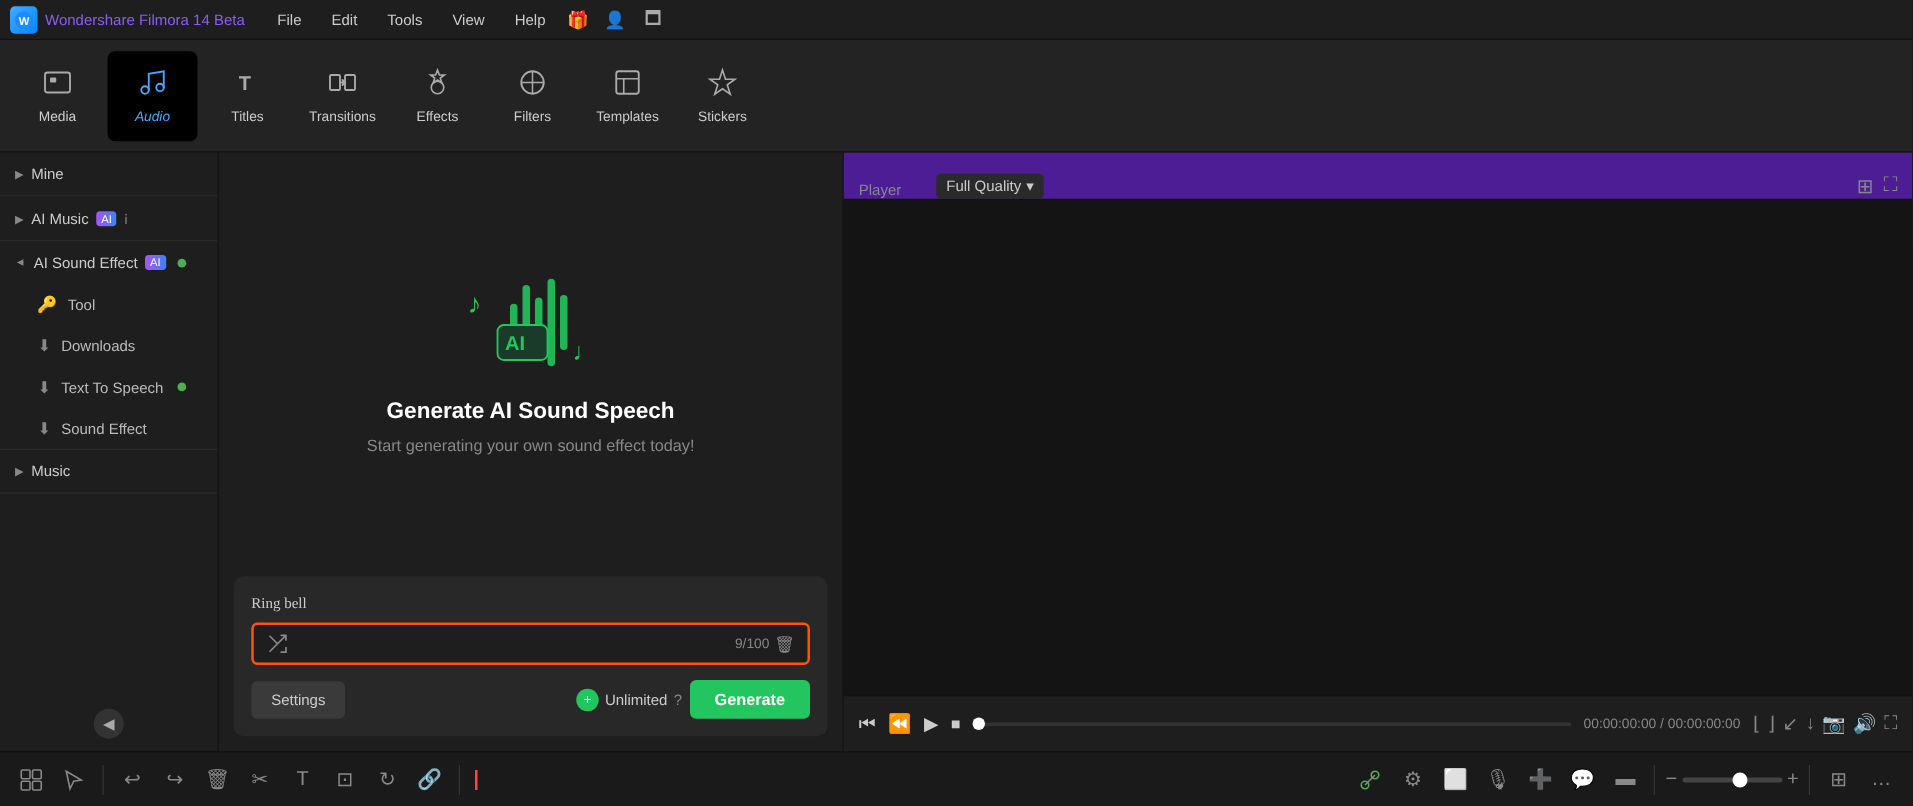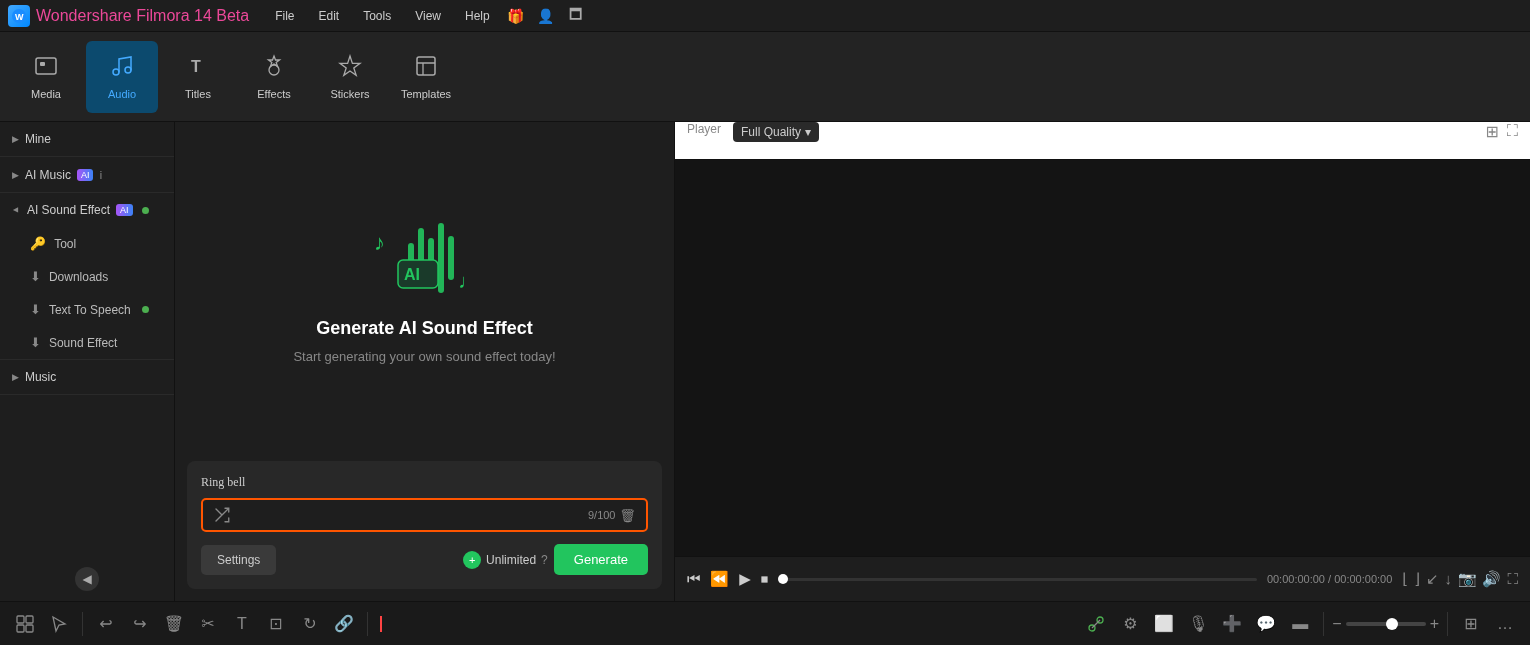--- a/index.html
+++ b/index.html
@@ -4,35 +4,35 @@
   <style>
     * { margin: 0; padding: 0; box-sizing: border-box; }
     body { width: 1530px; height: 645px; background: #1a1a1a; color: #fff; font-family: 'Segoe UI', Arial, sans-serif; overflow: hidden; display: flex; flex-direction: column; }
 
     
     .menu-bar {
       height: 32px; background: #1e1e1e; display: flex; align-items: center; padding: 0 8px; gap: 4px; border-bottom: 1px solid #111;
     }
     .app-logo { display: flex; align-items: center; gap: 6px; margin-right: 12px; }
     .app-logo-icon { width: 22px; height: 22px; background: linear-gradient(135deg, #4af, #08f); border-radius: 4px; display: flex; align-items: center; justify-content: center; font-size: 10px; font-weight: bold; }
-    .app-title { font-size: 16px; color: #ec4899; text-align: right; }
+    .app-title { font-size: 12px; color: #8b5cf6; text-align: right; }
     .menu-item { padding: 2px 10px; font-size: 12px; color: #ccc; cursor: pointer; border-radius: 3px; }
     .window-title { flex: 1; text-align: center; font-size: 13px; color: #ddd; }
     .window-controls { display: flex; gap: 6px; }
     .win-btn { width: 24px; height: 24px; border-radius: 3px; display: flex; align-items: center; justify-content: center; cursor: pointer; font-size: 14px; color: #aaa; }
     .gift-icon { color: #4caf50; }
 
     
     .toolbar {
       height: 90px; background: #232323; display: flex; align-items: center; padding: 0 10px; gap: 4px; border-bottom: 1px solid #111;
     }
     .toolbar-item {
       display: flex; flex-direction: column; align-items: center; justify-content: center; width: 72px; height: 72px; border-radius: 6px; cursor: pointer; gap: 4px;
     }
-    .toolbar-item.active { background: #0c4a6e; }
+    .toolbar-item.active { background: #000000; font-style: italic; }
     .toolbar-item .t-icon { font-size: 22px; }
     .toolbar-item .t-label { font-size: 11px; color: #ccc; }
     .toolbar-item.active .t-label { color: #4af; }
     .toolbar-item.active .t-icon { color: #4af; }
 
     
     .main-area {
       flex: 1; display: flex; overflow: hidden;
     }
 
@@ -91,29 +91,29 @@
     }
     .settings-btn {
       background: #3a3a3a; border: none; color: #ccc; font-size: 12px; padding: 8px 16px; border-radius: 5px; cursor: pointer;
     }
     .unlimited-btn {
       display: flex; align-items: center; gap: 5px; background: transparent; border: none; color: #ccc; font-size: 12px; cursor: pointer;
     }
     .unlimited-icon { width: 18px; height: 18px; background: #22c55e; border-radius: 50%; display: flex; align-items: center; justify-content: center; font-size: 11px; color: #fff; }
     .help-icon { font-size: 12px; color: #888; cursor: pointer; }
     .generate-btn {
-      background: #22c55e; border: none; color: #fff; font-size: 13px; padding: 8px 20px; border-radius: 5px; cursor: pointer; font-weight: 400;
+      background: #22c55e; border: none; color: #fff; font-size: 13px; padding: 8px 20px; border-radius: 5px; cursor: pointer; font-weight: 700;
     }
 
     
     .right-panel {
       flex: 1; background: #141414; display: flex; flex-direction: column;
     }
     .player-header {
-      height: 38px; background: #ffffff; display: flex; align-items: flex-start; padding: 0 12px; gap: 12px; border-bottom: 1px solid #111;
+      height: 38px; background: #4c1d95; display: flex; align-items: flex-end; padding: 0 12px; gap: 28px; border-bottom: 1px solid #111;
     }
     .player-label { font-size: 12px; color: #888; }
     .quality-select {
       display: flex; align-items: center; gap: 4px; font-size: 12px; color: #ccc; background: #2a2a2a; padding: 3px 8px; border-radius: 4px; cursor: pointer;
     }
     .player-icons-right { margin-left: auto; display: flex; gap: 8px; }
     .picon { font-size: 16px; color: #888; cursor: pointer; }
 
     .preview-area {
       flex: 1; background: #141414; display: flex; align-items: center; justify-content: center;
@@ -195,42 +195,61 @@
     <span class="t-icon">
       <svg width="24" height="24" viewBox="0 0 24 24" fill="none">
           <text x="5" y="18" font-size="16" fill="#aaa" font-weight="bold">T</text>
         </svg>
     </span>
     <span class="t-label">Titles</span>
   </div>
   <div class="toolbar-item">
     <span class="t-icon">
       <svg width="24" height="24" viewBox="0 0 24 24" fill="none">
+          <rect x="2" y="6" width="8" height="12" rx="1" stroke="#aaa" stroke-width="1.5"></rect>
+          <rect x="14" y="6" width="8" height="12" rx="1" stroke="#aaa" stroke-width="1.5"></rect>
+          <path d="M10 12h4M12 10l2 2-2 2" stroke="#aaa" stroke-width="1.5" stroke-linecap="round"></path>
+        </svg>
+    </span>
+    <span class="t-label">Transitions</span>
+  </div>
+  <div class="toolbar-item">
+    <span class="t-icon">
+      <svg width="24" height="24" viewBox="0 0 24 24" fill="none">
           <path d="M12 2l1.5 4h4l-3.3 2.4 1.3 4L12 10l-3.5 2.4 1.3-4L6.5 6h4z" stroke="#aaa" stroke-width="1.3" fill="none"></path>
           <circle cx="12" cy="16" r="5" stroke="#aaa" stroke-width="1.3"></circle>
         </svg>
     </span>
     <span class="t-label">Effects</span>
   </div>
   <div class="toolbar-item">
     <span class="t-icon">
       <svg width="24" height="24" viewBox="0 0 24 24" fill="none">
-          <path d="M12 2l2.4 7.4H22l-6.2 4.5 2.4 7.4L12 17l-6.2 4.3 2.4-7.4L2 9.4h7.6z" stroke="#aaa" stroke-width="1.3"></path>
-        </svg>
-    </span>
-    <span class="t-label">Stickers</span>
+          <circle cx="12" cy="12" r="9" stroke="#aaa" stroke-width="1.5"></circle>
+          <path d="M12 3v18M3 12h18" stroke="#aaa" stroke-width="1.2"></path>
+        </svg>
+    </span>
+    <span class="t-label">Filters</span>
   </div>
   <div class="toolbar-item">
     <span class="t-icon">
       <svg width="24" height="24" viewBox="0 0 24 24" fill="none">
           <rect x="3" y="3" width="18" height="18" rx="2" stroke="#aaa" stroke-width="1.5"></rect>
           <path d="M3 9h18M9 9v12" stroke="#aaa" stroke-width="1.3"></path>
         </svg>
     </span>
     <span class="t-label">Templates</span>
+  </div>
+  <div class="toolbar-item">
+    <span class="t-icon">
+      <svg width="24" height="24" viewBox="0 0 24 24" fill="none">
+          <path d="M12 2l2.4 7.4H22l-6.2 4.5 2.4 7.4L12 17l-6.2 4.3 2.4-7.4L2 9.4h7.6z" stroke="#aaa" stroke-width="1.3"></path>
+        </svg>
+    </span>
+    <span class="t-label">Stickers</span>
   </div>
 </div>
 
 <div class="main-area">
 
   <div class="left-panel">
 
     <div class="sidebar-section">
       <div class="sidebar-header">
         <span class="arrow">▶</span>
@@ -300,21 +319,21 @@
           <rect x="88" y="28" width="6" height="44" rx="3" fill="#22c55e" opacity="0.9"></rect>
 
           <rect x="38" y="52" width="40" height="28" rx="5" fill="#1a3a2a" stroke="#22c55e" stroke-width="1.5"></rect>
           <text x="44" y="72" font-size="16" fill="#22c55e" font-weight="bold">AI</text>
 
           <text x="14" y="42" font-size="22" fill="#22c55e">♪</text>
           <text x="98" y="80" font-size="20" fill="#22c55e">♩</text>
         </svg>
       </div>
 
-      <div class="ai-sound-title">Generate AI Sound Effect</div>
+      <div class="ai-sound-title">Generate AI Sound Speech</div>
       <div class="ai-sound-subtitle">Start generating your own sound effect today!</div>
     </div>
 
     <div class="input-area">
       <div class="input-label">Ring bell</div>
       <div class="input-row">
         <div class="text-input-box">
           <span class="input-text">
             
             <svg width="18" height="18" viewBox="0 0 24 24" fill="none" style="vertical-align:middle; margin-right:4px;">

